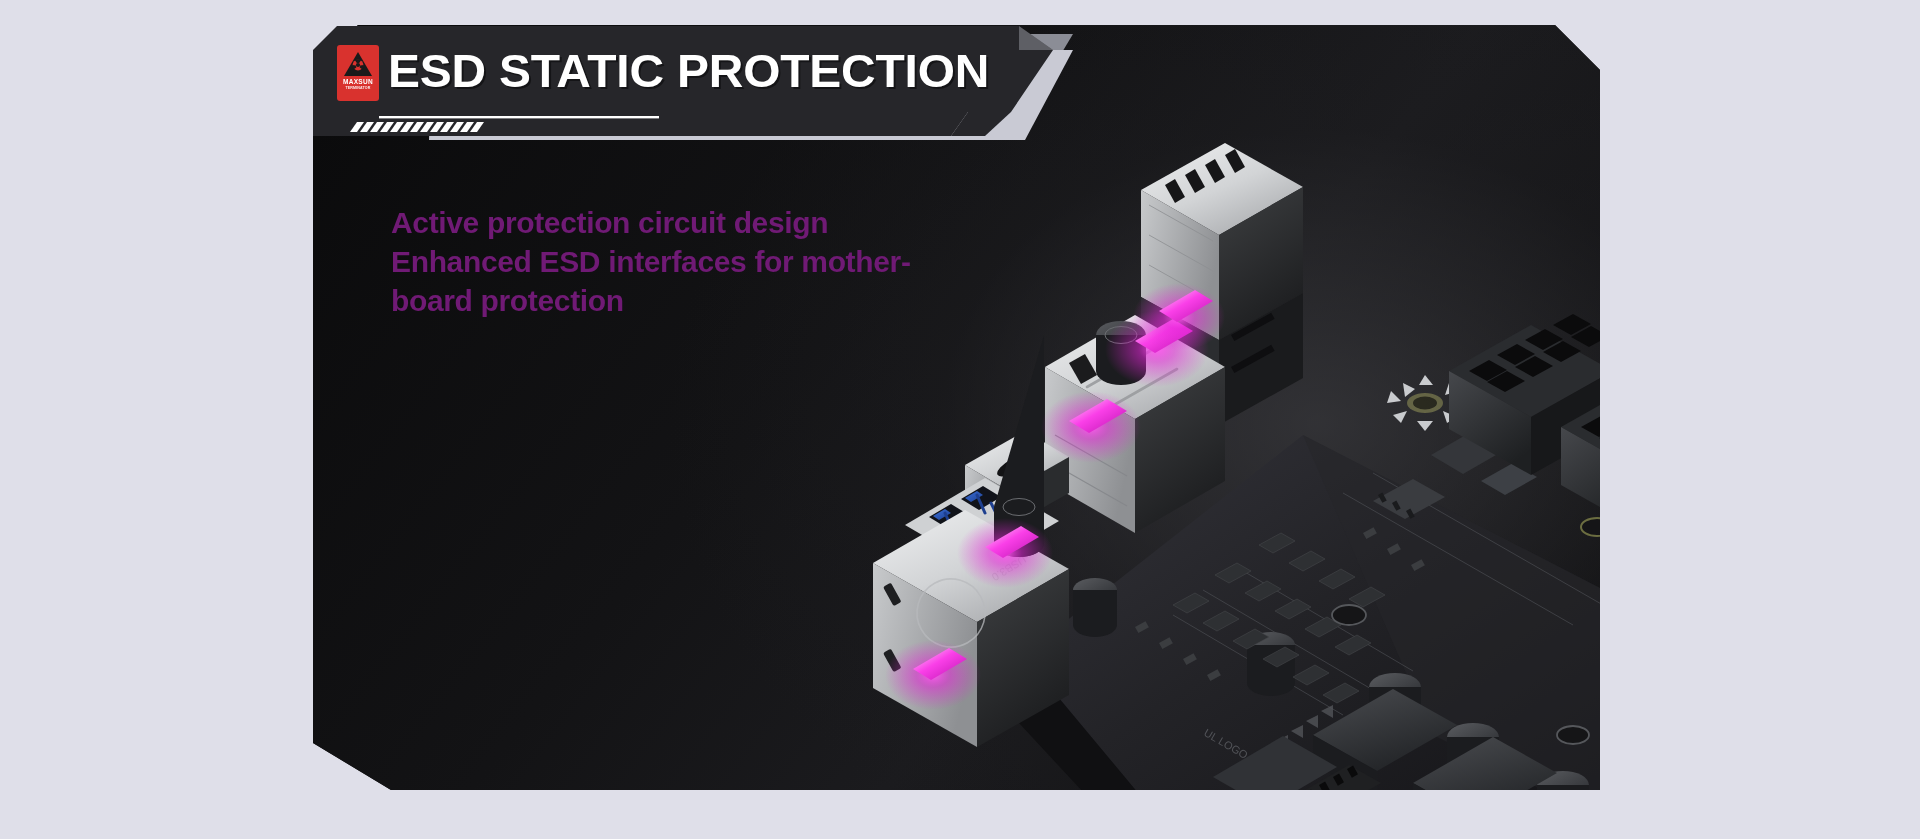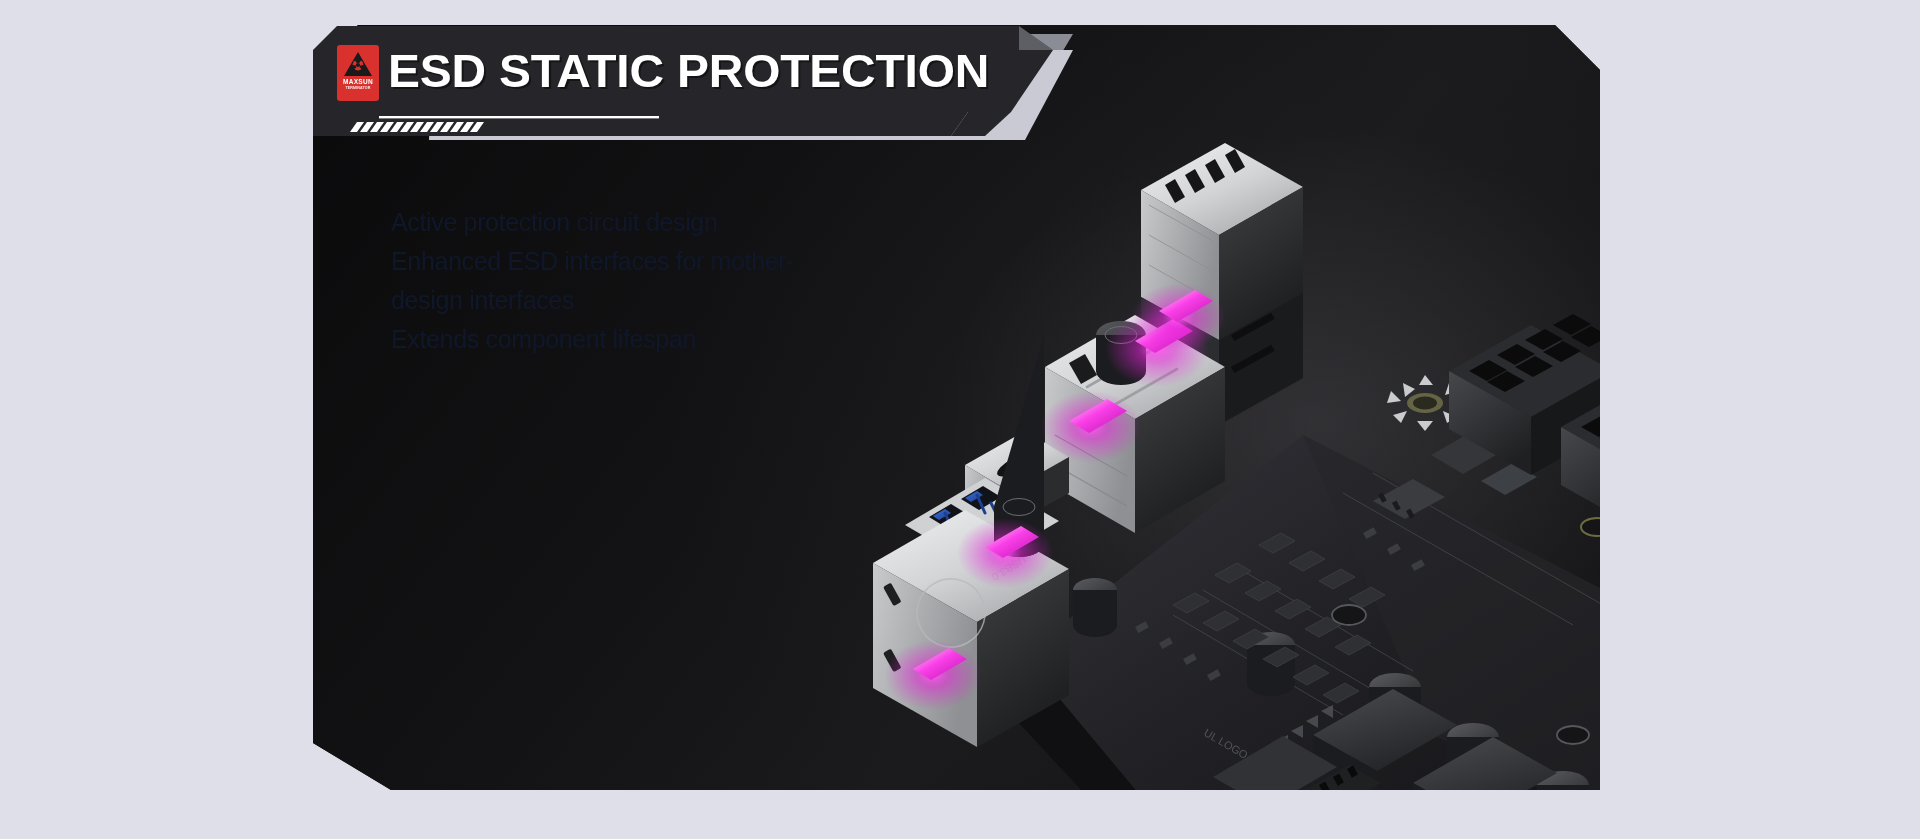--- a/index.html
+++ b/index.html
@@ -108,24 +108,24 @@
     margin-top: 1.5px;
     opacity: 0.92;
   }
 
   
   .body-text {
     position: absolute;
     left: 391px;
     top: 203px;
     width: 520px;
-    color: #0f172a;
-    font-size: 25px;
+    color: #701a75;
+    font-size: 30px;
     line-height: 39px;
-    font-weight: 400;
+    font-weight: 700;
     letter-spacing: -0.35px;
     font-family: "Liberation Sans", sans-serif;
   }
   .body-text .ln { white-space: nowrap; display: block; }
 </style>
 </head>
 <body>
 
 <div id="stage">
 
@@ -519,17 +519,16 @@
     </svg>
     <div class="logo-name">MAXSUN</div>
     <div class="logo-sub">TERMINATOR</div>
   </div>
 
   <div class="banner-title">ESD STATIC PROTECTION</div>
 
   <div class="body-text">
     <span class="ln">Active protection circuit design</span>
     <span class="ln">Enhanced ESD interfaces for mother-</span>
-    <span class="ln">design interfaces</span>
-    <span class="ln">Extends component lifespan</span>
+    <span class="ln">board protection</span>
   </div>
 
 </div>
 
 </body></html>

